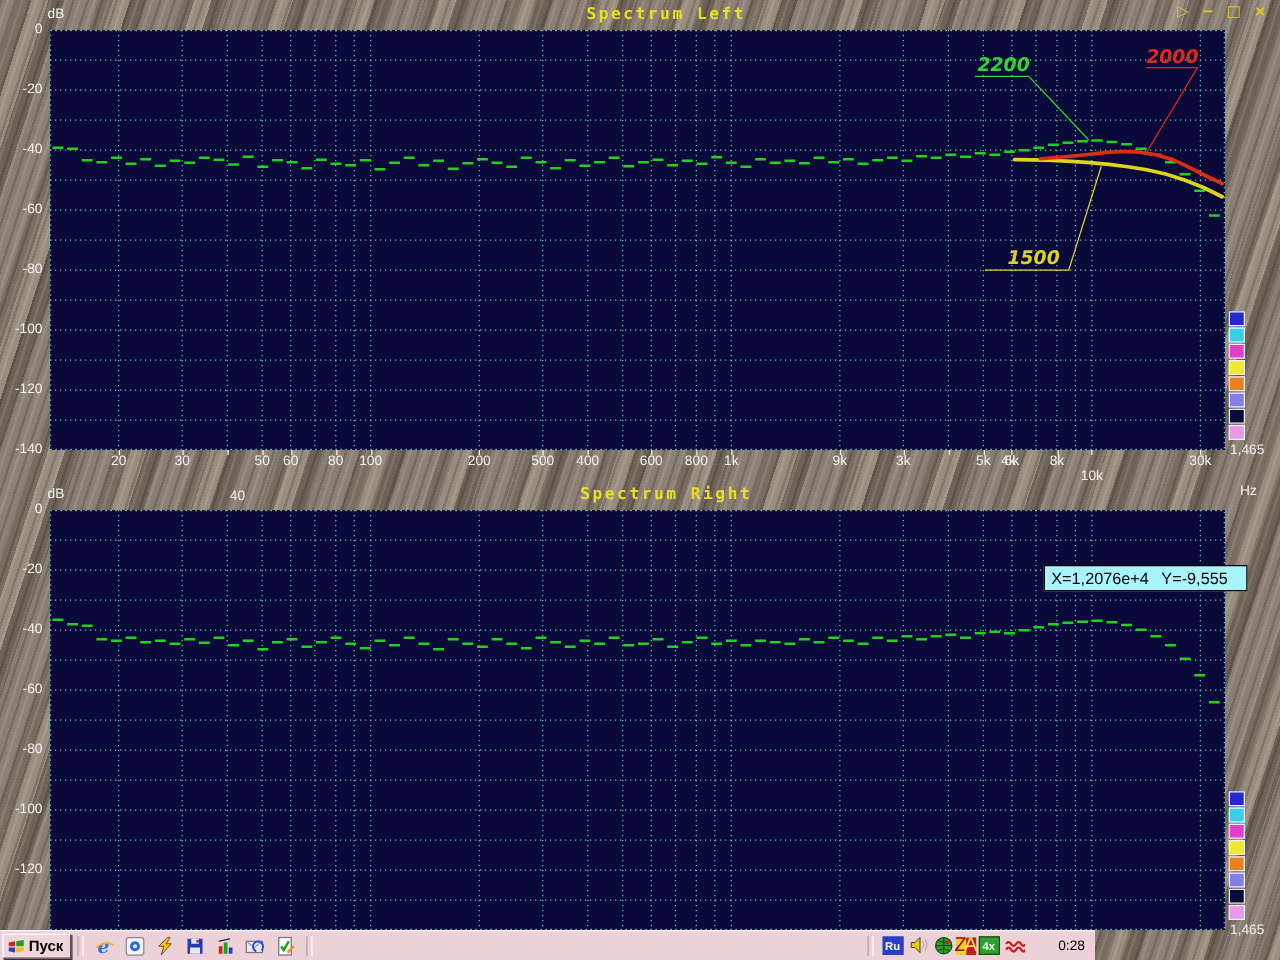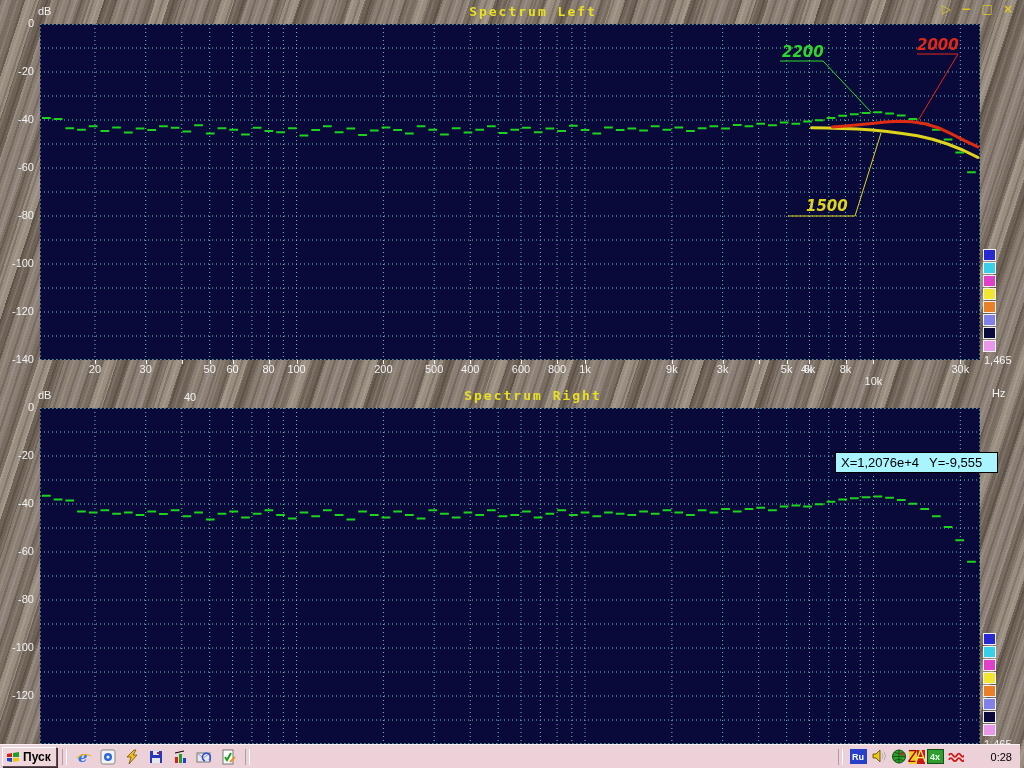--- a/index.html
+++ b/index.html
@@ -19,21 +19,21 @@
   .palette{position:absolute;width:14px;}
   .swatch{width:11px;height:10px;border:1px solid #f0f0f0;margin-bottom:1px;}
   .pal-label{position:absolute;color:#f2f2f2;font-size:11px;white-space:nowrap;}
   .tooltip{position:absolute;background:#a8f4ff;border:1px solid #000;color:#000;
     font-size:13px;padding:2px 5px;white-space:nowrap;}
   .tooltip span{margin-right:10px;}
   .win-controls{position:absolute;top:2px;right:8px;color:#e0c820;font-size:12px;
     font-family:"DejaVu Sans",sans-serif;letter-spacing:3px;font-weight:bold;}
   .win-controls span{cursor:default;}
   
-  #taskbar{position:absolute;left:0;bottom:0;width:1020px;height:24px;background:#ecd2d8;
+  #taskbar{position:absolute;left:0;bottom:0;width:876px;height:24px;background:#ecd2d8;
     border-top:1px solid #fdf3f5;box-sizing:border-box;display:flex;align-items:flex-end;}
   .tb-left{display:flex;align-items:center;height:100%;}
   .tb-right{position:absolute;right:0;top:0;height:100%;display:flex;align-items:center;}
   #start-btn{margin-left:2px;height:18px;display:flex;align-items:center;padding:0 5px 0 3px;
     background:#eed6db;border:1px solid;border-color:#ffffff #5e4a52 #5e4a52 #ffffff;
     box-shadow:1px 1px 0 #3c2c33;font-weight:bold;font-size:12px;color:#000;}
   #start-btn svg{margin-right:3px;}
   .tb-sep{width:3px;height:16px;margin:0 5px;border-left:1px solid #b49aa2;border-right:1px solid #ffffff;}
   .ql-icon{width:16px;height:16px;margin:0 4px;display:flex;align-items:center;justify-content:center;}
   .tray-icon{width:16px;height:15px;margin:0 2px;display:flex;align-items:center;justify-content:center;font-size:9px;font-weight:bold;}

